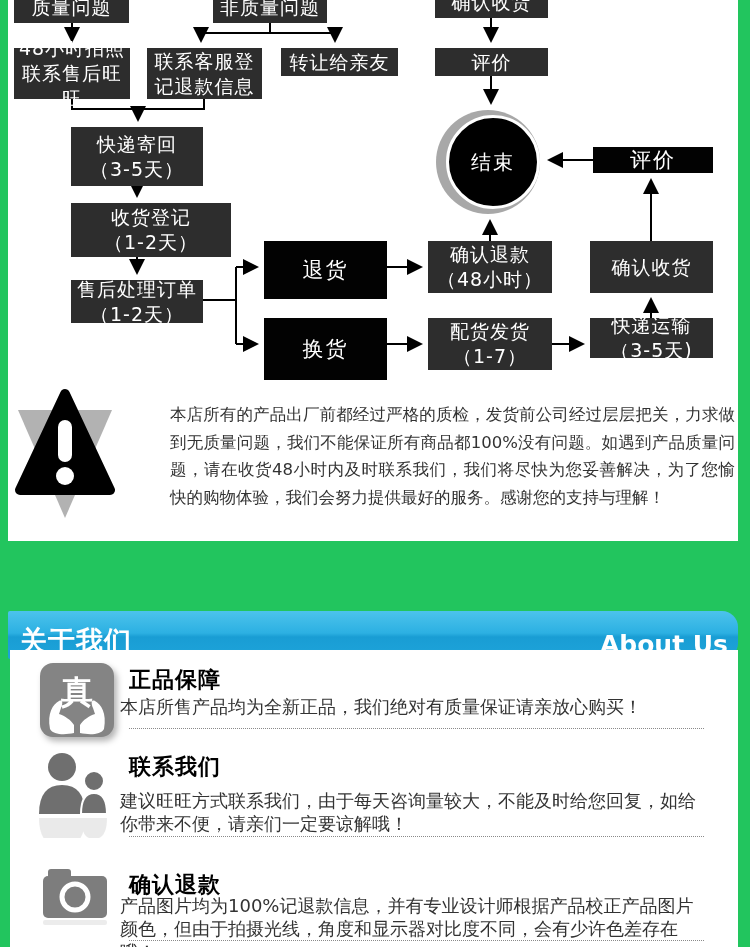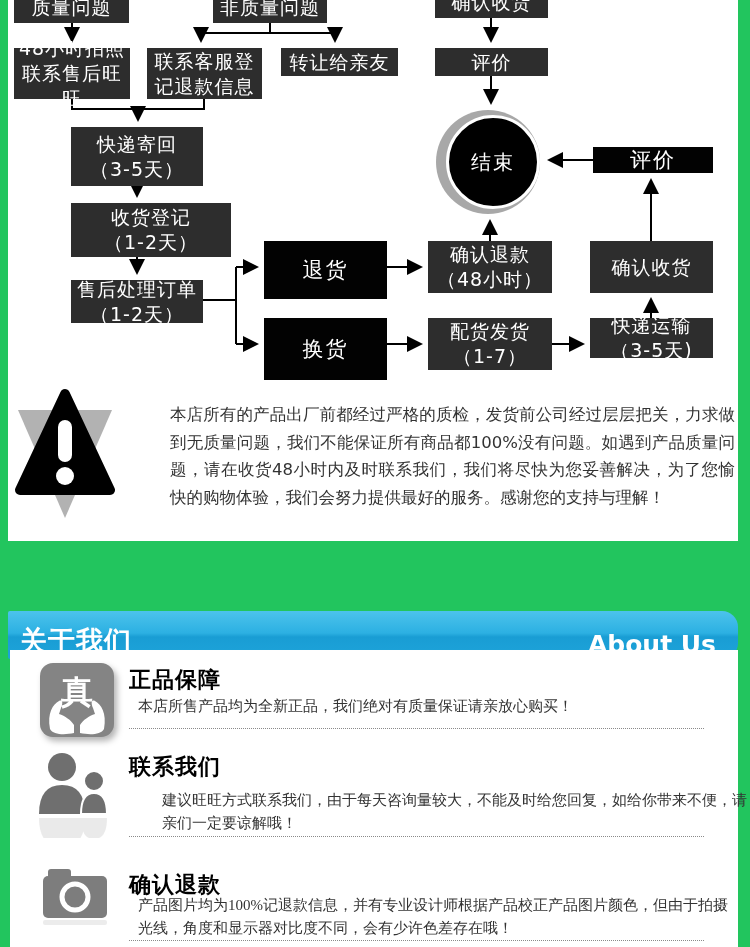--- a/index.html
+++ b/index.html
@@ -18,26 +18,26 @@
              color:#fff;font-size:20px;letter-spacing:2px;display:flex;align-items:center;justify-content:center;}
   .warn-icon{position:absolute;left:14px;top:388px;}
   .notice-text{position:absolute;left:170px;top:401px;width:565px;font-size:16.5px;line-height:27.5px;
                color:#333;text-align:justify;}
 
   
   .band-bar{position:absolute;left:8px;top:583px;width:730px;height:48px;
             background:linear-gradient(180deg,#4cc3ec 0%,#2cb0e2 46%,#199dd4 54%,#1ea4da 100%);
             border-radius:2px 16px 16px 2px;display:flex;align-items:flex-end;justify-content:space-between;margin-top:28px;}
   .band-cn{color:#fff;font-size:27px;font-weight:bold;padding-left:12px;letter-spacing:1px;}
-  .band-en{color:#fff;font-size:25px;font-weight:bold;padding-right:22px;}
+  .band-en{color:#fff;font-size:25px;font-weight:bold;padding-right:10px;}
 
   
   .about-panel{position:absolute;left:10px;top:650px;width:728px;height:297px;background:#fff;}
   .sec-title{position:absolute;left:129px;color:#000;font-size:22px;font-weight:bold;letter-spacing:1px;}
-  .sec-body{position:absolute;left:138px;width:590px;color:#333;font-size:15px;line-height:23px;font-family:Liberation Serif, serif;}
+  .sec-body{position:absolute;left:120px;width:590px;color:#333;font-size:18px;line-height:23px;}
   .dotline{position:absolute;left:129px;width:575px;border-bottom:1px dotted #8a8a8a;height:0;}
   .icon-wrap{position:absolute;}
   .shadowed{filter:drop-shadow(3px 4px 3px rgba(0,0,0,0.30));}
 </style>
 </head>
 <body>
 
 <div class="page">
 
   <div class="top-panel"></div>
@@ -143,21 +143,21 @@
         <circle cx="59" cy="29" r="10" stroke="#fff" stroke-width="2"></circle>
         <path d="M46,62 Q46,41 59,41 Q72,41 72,62 Z" stroke="#fff" stroke-width="2"></path>
       </g>
       <g fill="#6f6f6f" opacity="0.14" transform="translate(0,128) scale(1,-1)">
         <path d="M4,62 Q4,33 27,33 Q50,33 50,62 Z"></path>
         <path d="M46,62 Q46,41 59,41 Q72,41 72,62 Z"></path>
       </g>
     </svg>
   </div>
   <div class="sec-title" style="top:752px;">联系我们</div>
-  <div class="sec-body" style="top:789px;margin-left:24px;">建议旺旺方式联系我们，由于每天咨询量较大，不能及时给您回复，如给你带来不便，请亲们一定要谅解哦！</div>
+  <div class="sec-body" style="top:789px;">建议旺旺方式联系我们，由于每天咨询量较大，不能及时给您回复，如给你带来不便，请亲们一定要谅解哦！</div>
   <div class="dotline" style="top:836px;"></div>
 
   <div class="icon-wrap" style="left:42px;top:866px;">
     <svg width="68" height="60" viewBox="0 0 68 60">
       <rect x="6" y="3" width="23" height="12" rx="3" fill="#7d7d7d"></rect>
       <rect x="1" y="10" width="64" height="42" rx="5" fill="#7d7d7d"></rect>
       <circle cx="33" cy="31" r="13" fill="none" stroke="#fff" stroke-width="5"></circle>
       <rect x="1" y="54" width="64" height="5" rx="2" fill="#7d7d7d" opacity="0.15"></rect>
     </svg>
   </div>

